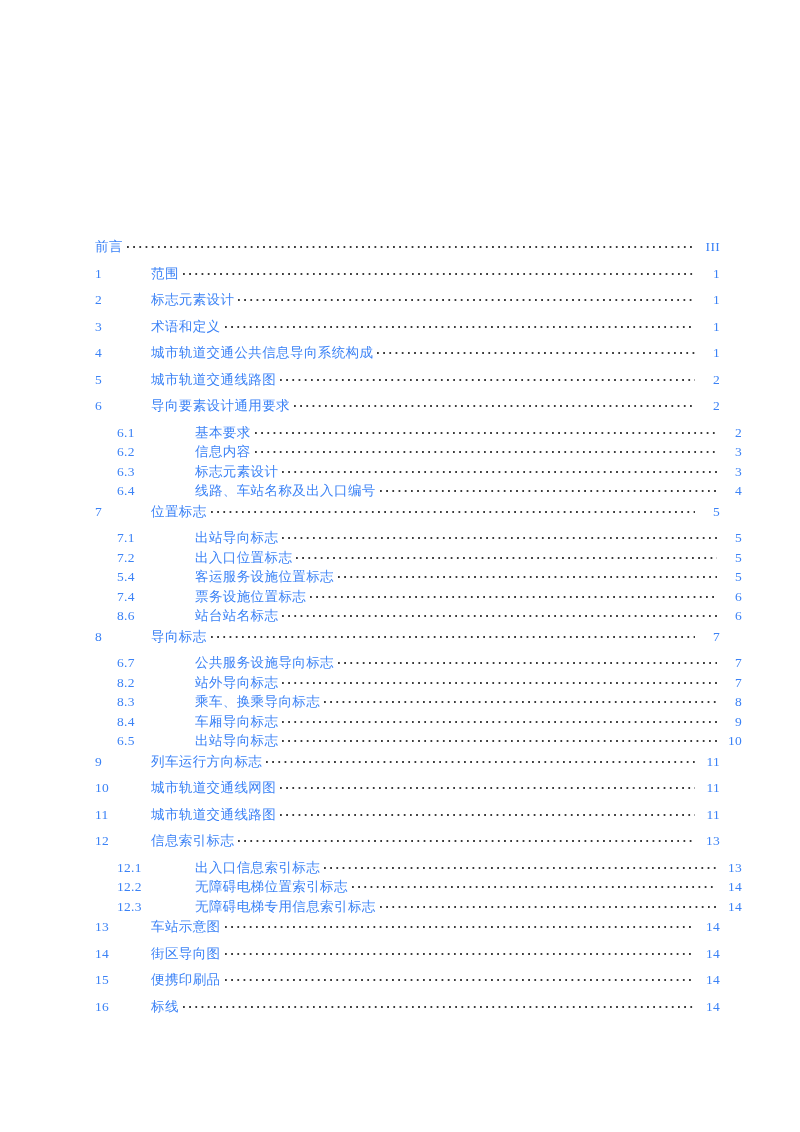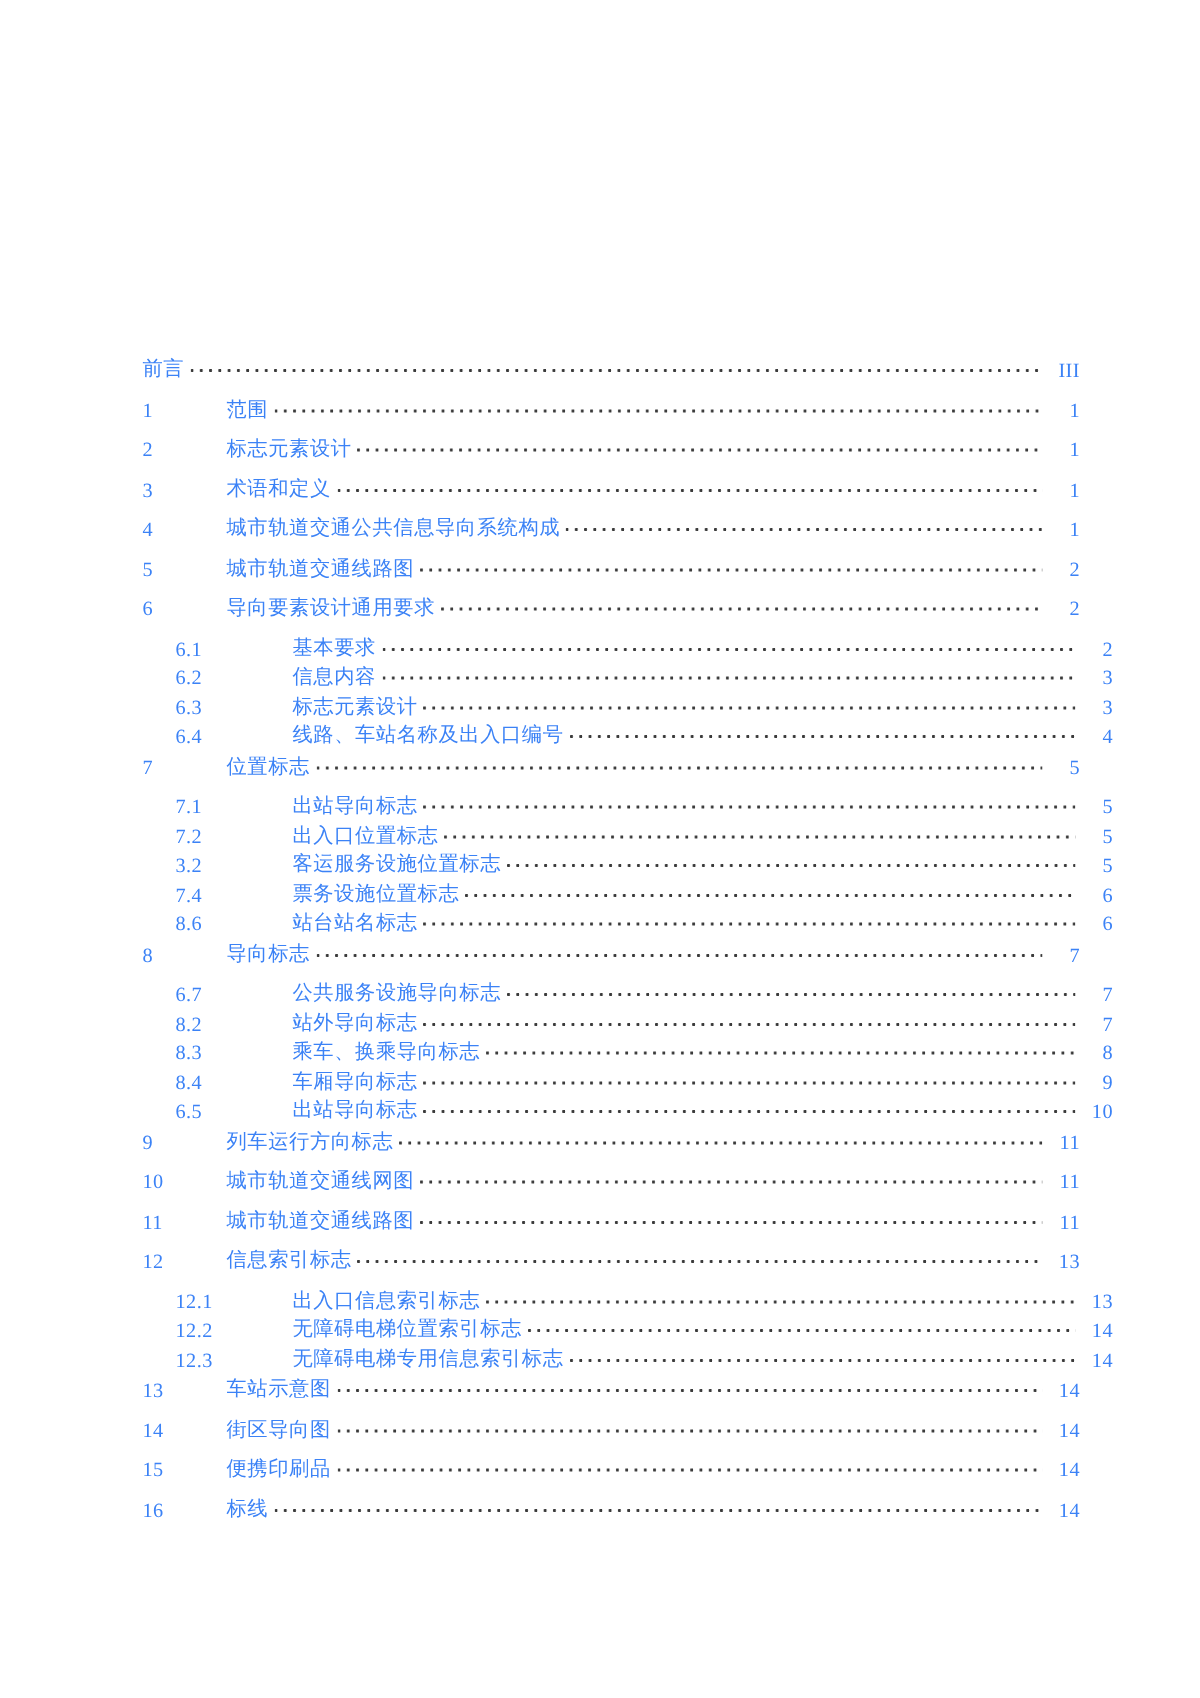--- a/index.html
+++ b/index.html
@@ -198,21 +198,21 @@
         <span class="e-lead"></span>
         <span class="e-page">5</span>
       </div>
       <div class="toc-entry lvl2">
         <span class="e-num">7.2</span>
         <span class="e-label">出入口位置标志</span>
         <span class="e-lead"></span>
         <span class="e-page">5</span>
       </div>
       <div class="toc-entry lvl2">
-        <span class="e-num">3.2</span>
+        <span class="e-num">5.4</span>
         <span class="e-label">客运服务设施位置标志</span>
         <span class="e-lead"></span>
         <span class="e-page">5</span>
       </div>
       <div class="toc-entry lvl2">
         <span class="e-num">7.4</span>
         <span class="e-label">票务设施位置标志</span>
         <span class="e-lead"></span>
         <span class="e-page">6</span>
       </div>

